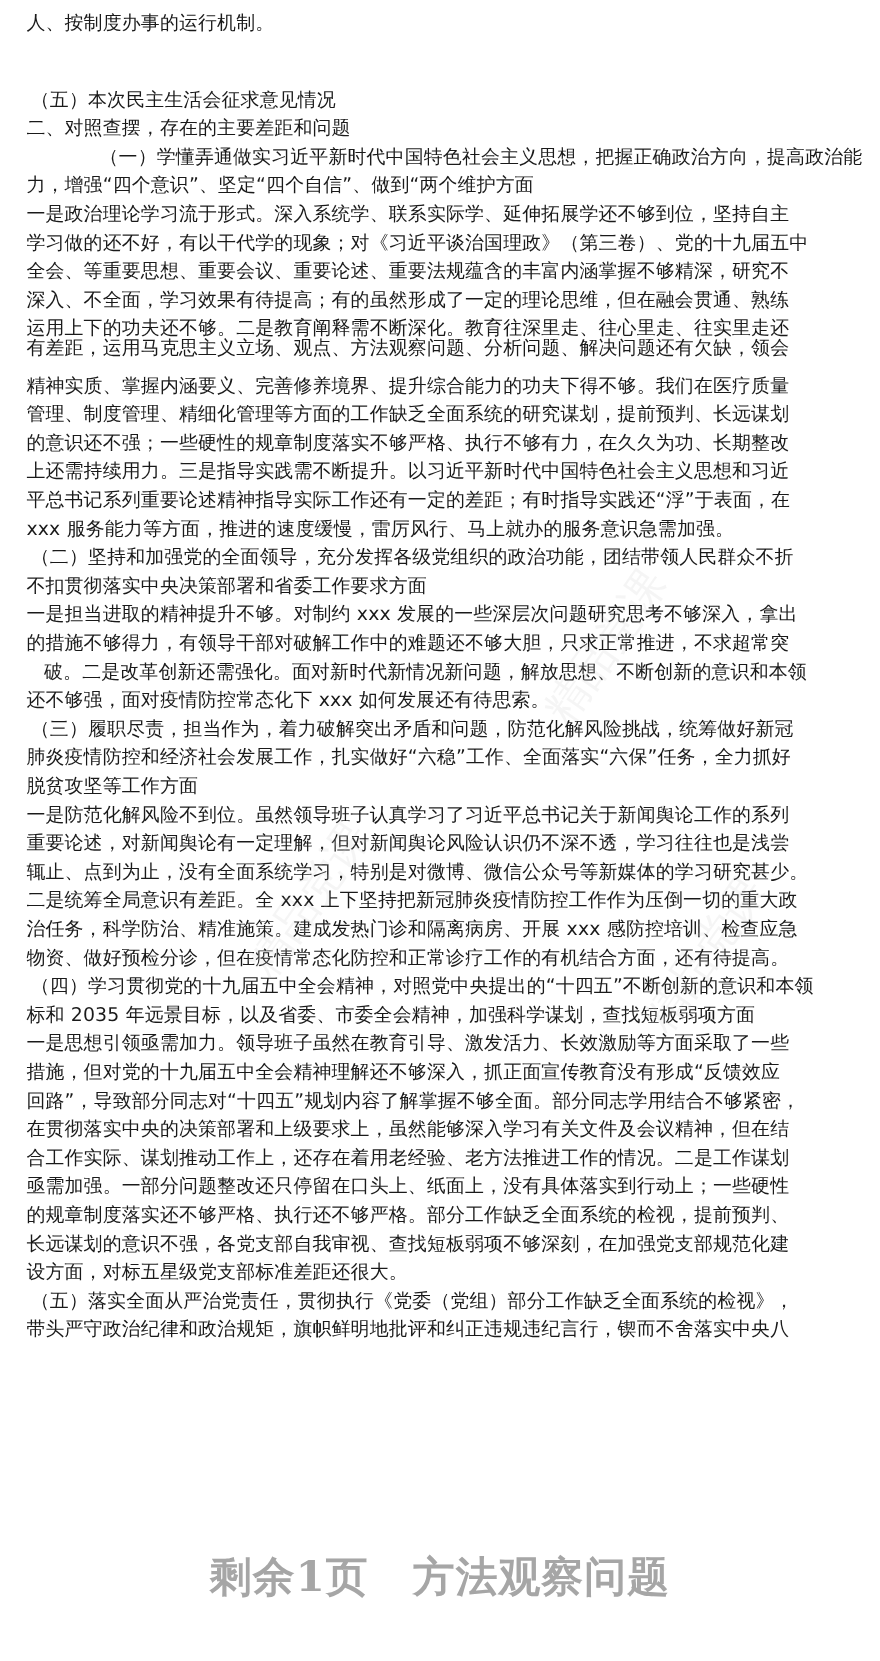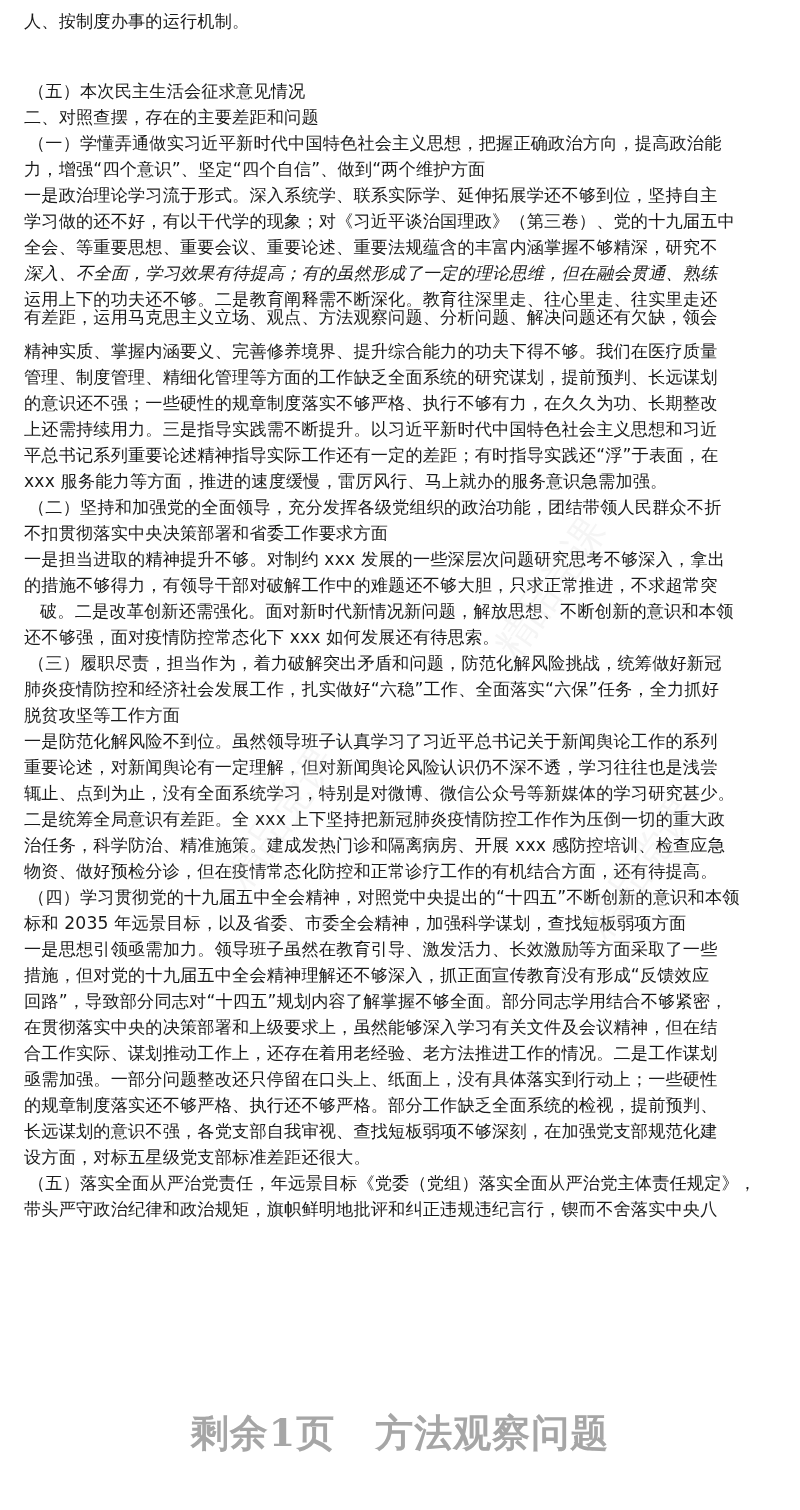--- a/index.html
+++ b/index.html
@@ -65,26 +65,26 @@
     }
   </style>
 </head>
 <body>
 
 <div class="page">
   <div>
     <div class="line" style="top:8px;">人、按制度办事的运行机制。</div>
     <div class="line indent" style="top:78px;">（五）本次民主生活会征求意见情况</div>
     <div class="line" style="top:104px;">二、对照查摆，存在的主要差距和问题</div>
-    <div class="line indent" style="top:130px;">（一）学懂弄通做实习近平新时代中国特色社会主义思想，把握正确政治方向，提高政治能</div>
+    <div class="line indent" style="top:130px;text-align:right;">（一）学懂弄通做实习近平新时代中国特色社会主义思想，把握正确政治方向，提高政治能</div>
     <div class="line" style="top:156px;">力，增强“四个意识”、坚定“四个自信”、做到“两个维护方面</div>
     <div class="line" style="top:182px;">一是政治理论学习流于形式。深入系统学、联系实际学、延伸拓展学还不够到位，坚持自主</div>
     <div class="line" style="top:208px;">学习做的还不好，有以干代学的现象；对《习近平谈治国理政》（第三卷）、党的十九届五中</div>
     <div class="line" style="top:234px;">全会、等重要思想、重要会议、重要论述、重要法规蕴含的丰富内涵掌握不够精深，研究不</div>
-    <div class="line" style="top:260px;font-style:italic;">深入、不全面，学习效果有待提高；有的虽然形成了一定的理论思维，但在融会贯通、熟练</div>
+    <div class="line" style="top:260px;">深入、不全面，学习效果有待提高；有的虽然形成了一定的理论思维，但在融会贯通、熟练</div>
     <div class="line" style="top:286px;">运用上下的功夫还不够。二是教育阐释需不断深化。教育往深里走、往心里走、往实里走还</div>
     <div class="line" style="top:304px;">有差距，运用马克思主义立场、观点、方法观察问题、分析问题、解决问题还有欠缺，领会</div>
     <div class="line" style="top:338px;">精神实质、掌握内涵要义、完善修养境界、提升综合能力的功夫下得不够。我们在医疗质量</div>
     <div class="line" style="top:364px;">管理、制度管理、精细化管理等方面的工作缺乏全面系统的研究谋划，提前预判、长远谋划</div>
     <div class="line" style="top:390px;">的意识还不强；一些硬性的规章制度落实不够严格、执行不够有力，在久久为功、长期整改</div>
     <div class="line" style="top:416px;">上还需持续用力。三是指导实践需不断提升。以习近平新时代中国特色社会主义思想和习近</div>
     <div class="line" style="top:442px;">平总书记系列重要论述精神指导实际工作还有一定的差距；有时指导实践还“浮”于表面，在</div>
     <div class="line" style="top:468px;">xxx 服务能力等方面，推进的速度缓慢，雷厉风行、马上就办的服务意识急需加强。</div>
     <div class="line indent" style="top:494px;">（二）坚持和加强党的全面领导，充分发挥各级党组织的政治功能，团结带领人民群众不折</div>
     <div class="line" style="top:520px;">不扣贯彻落实中央决策部署和省委工作要求方面</div>
@@ -105,21 +105,21 @@
     <div class="line" style="top:910px;">标和 2035 年远景目标，以及省委、市委全会精神，加强科学谋划，查找短板弱项方面</div>
     <div class="line" style="top:936px;">一是思想引领亟需加力。领导班子虽然在教育引导、激发活力、长效激励等方面采取了一些</div>
     <div class="line" style="top:962px;">措施，但对党的十九届五中全会精神理解还不够深入，抓正面宣传教育没有形成“反馈效应</div>
     <div class="line" style="top:988px;">回路”，导致部分同志对“十四五”规划内容了解掌握不够全面。部分同志学用结合不够紧密，</div>
     <div class="line" style="top:1014px;">在贯彻落实中央的决策部署和上级要求上，虽然能够深入学习有关文件及会议精神，但在结</div>
     <div class="line" style="top:1040px;">合工作实际、谋划推动工作上，还存在着用老经验、老方法推进工作的情况。二是工作谋划</div>
     <div class="line" style="top:1066px;">亟需加强。一部分问题整改还只停留在口头上、纸面上，没有具体落实到行动上；一些硬性</div>
     <div class="line" style="top:1092px;">的规章制度落实还不够严格、执行还不够严格。部分工作缺乏全面系统的检视，提前预判、</div>
     <div class="line" style="top:1118px;">长远谋划的意识不强，各党支部自我审视、查找短板弱项不够深刻，在加强党支部规范化建</div>
     <div class="line" style="top:1144px;">设方面，对标五星级党支部标准差距还很大。</div>
-    <div class="line indent" style="top:1170px;">（五）落实全面从严治党责任，年远景目标《党委（党组）落实全面从严治党主体责任规定》，</div>
+    <div class="line indent" style="top:1170px;">（五）落实全面从严治党责任，贯彻执行《党委（党组）部分工作缺乏全面系统的检视》，</div>
     <div class="line" style="top:1196px;">带头严守政治纪律和政治规矩，旗帜鲜明地批评和纠正违规违纪言行，锲而不舍落实中央八</div>
   </div>
 
   <div class="watermark" style="left:470px; top:560px;">精品党课</div>
   <div class="watermark" style="left:200px; top:790px;">精品党课</div>
   <div class="watermark" style="left:560px; top:840px;">精品党课</div>
 
   <div class="footer-banner">
     <span>剩余1页</span><span class="gap"></span><span>方法观察问题</span>
   </div>

